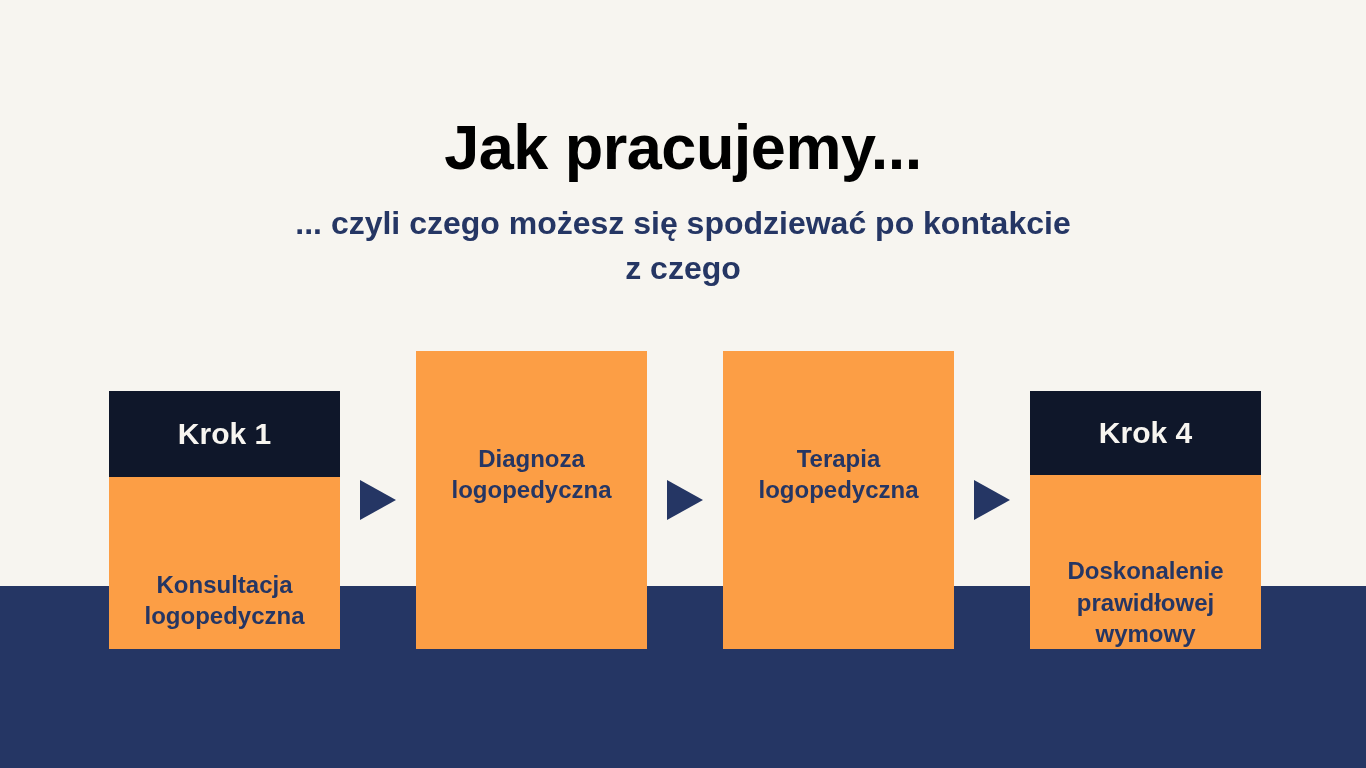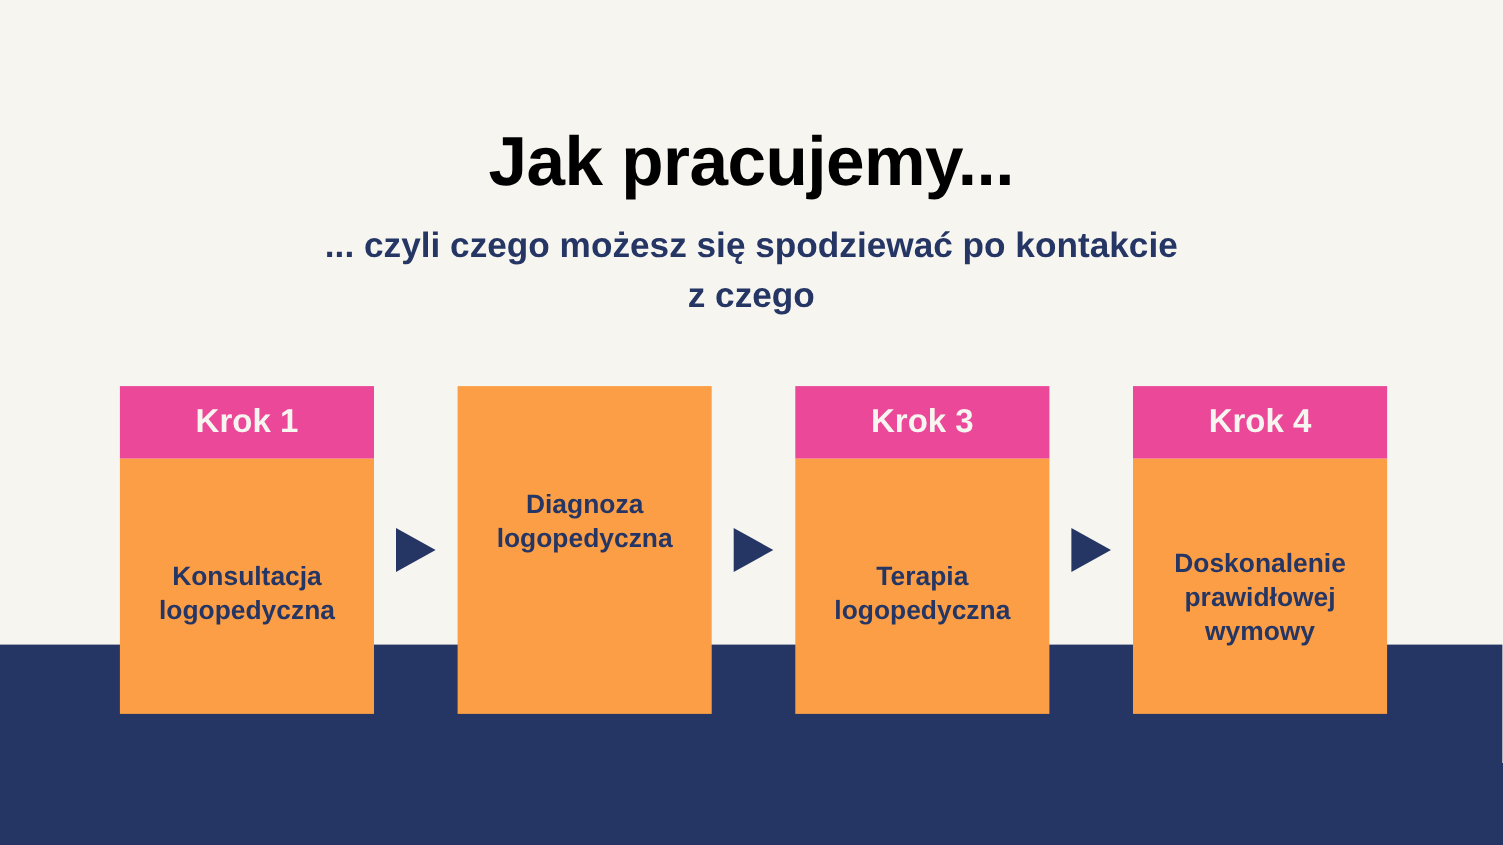--- a/index.html
+++ b/index.html
@@ -57,25 +57,26 @@
     z-index:2;
   }
   .step-card {
     width:231px;
     height:298px;
     display:flex;
     flex-direction:column;
     flex:0 0 231px;
   }
   .step-head {
-    height:66px;
-    background:#ec4899;
+    height:86px;
+    background:#0f172a;
     display:flex;
     align-items:center;
     justify-content:center;
+    margin-top:40px;
   }
   .step-head-label {
     color:#f7f5f0;
     font-size:30px;
     font-weight:bold;
     line-height:1;
   }
   .step-body {
     flex:1 1 auto;
     background:#fc9e45;
@@ -144,23 +145,20 @@
       <span class="step-body-label">Diagnoza
 logopedyczna</span>
     </div>
   </div>
 
   <div class="step-arrow">
     <div class="tri"></div>
   </div>
 
   <div class="step-card">
-    <div class="step-head">
-      <span class="step-head-label">Krok 3</span>
-    </div>
     <div class="step-body">
       <span class="step-body-label">Terapia
 logopedyczna</span>
     </div>
   </div>
 
   <div class="step-arrow">
     <div class="tri"></div>
   </div>
 

